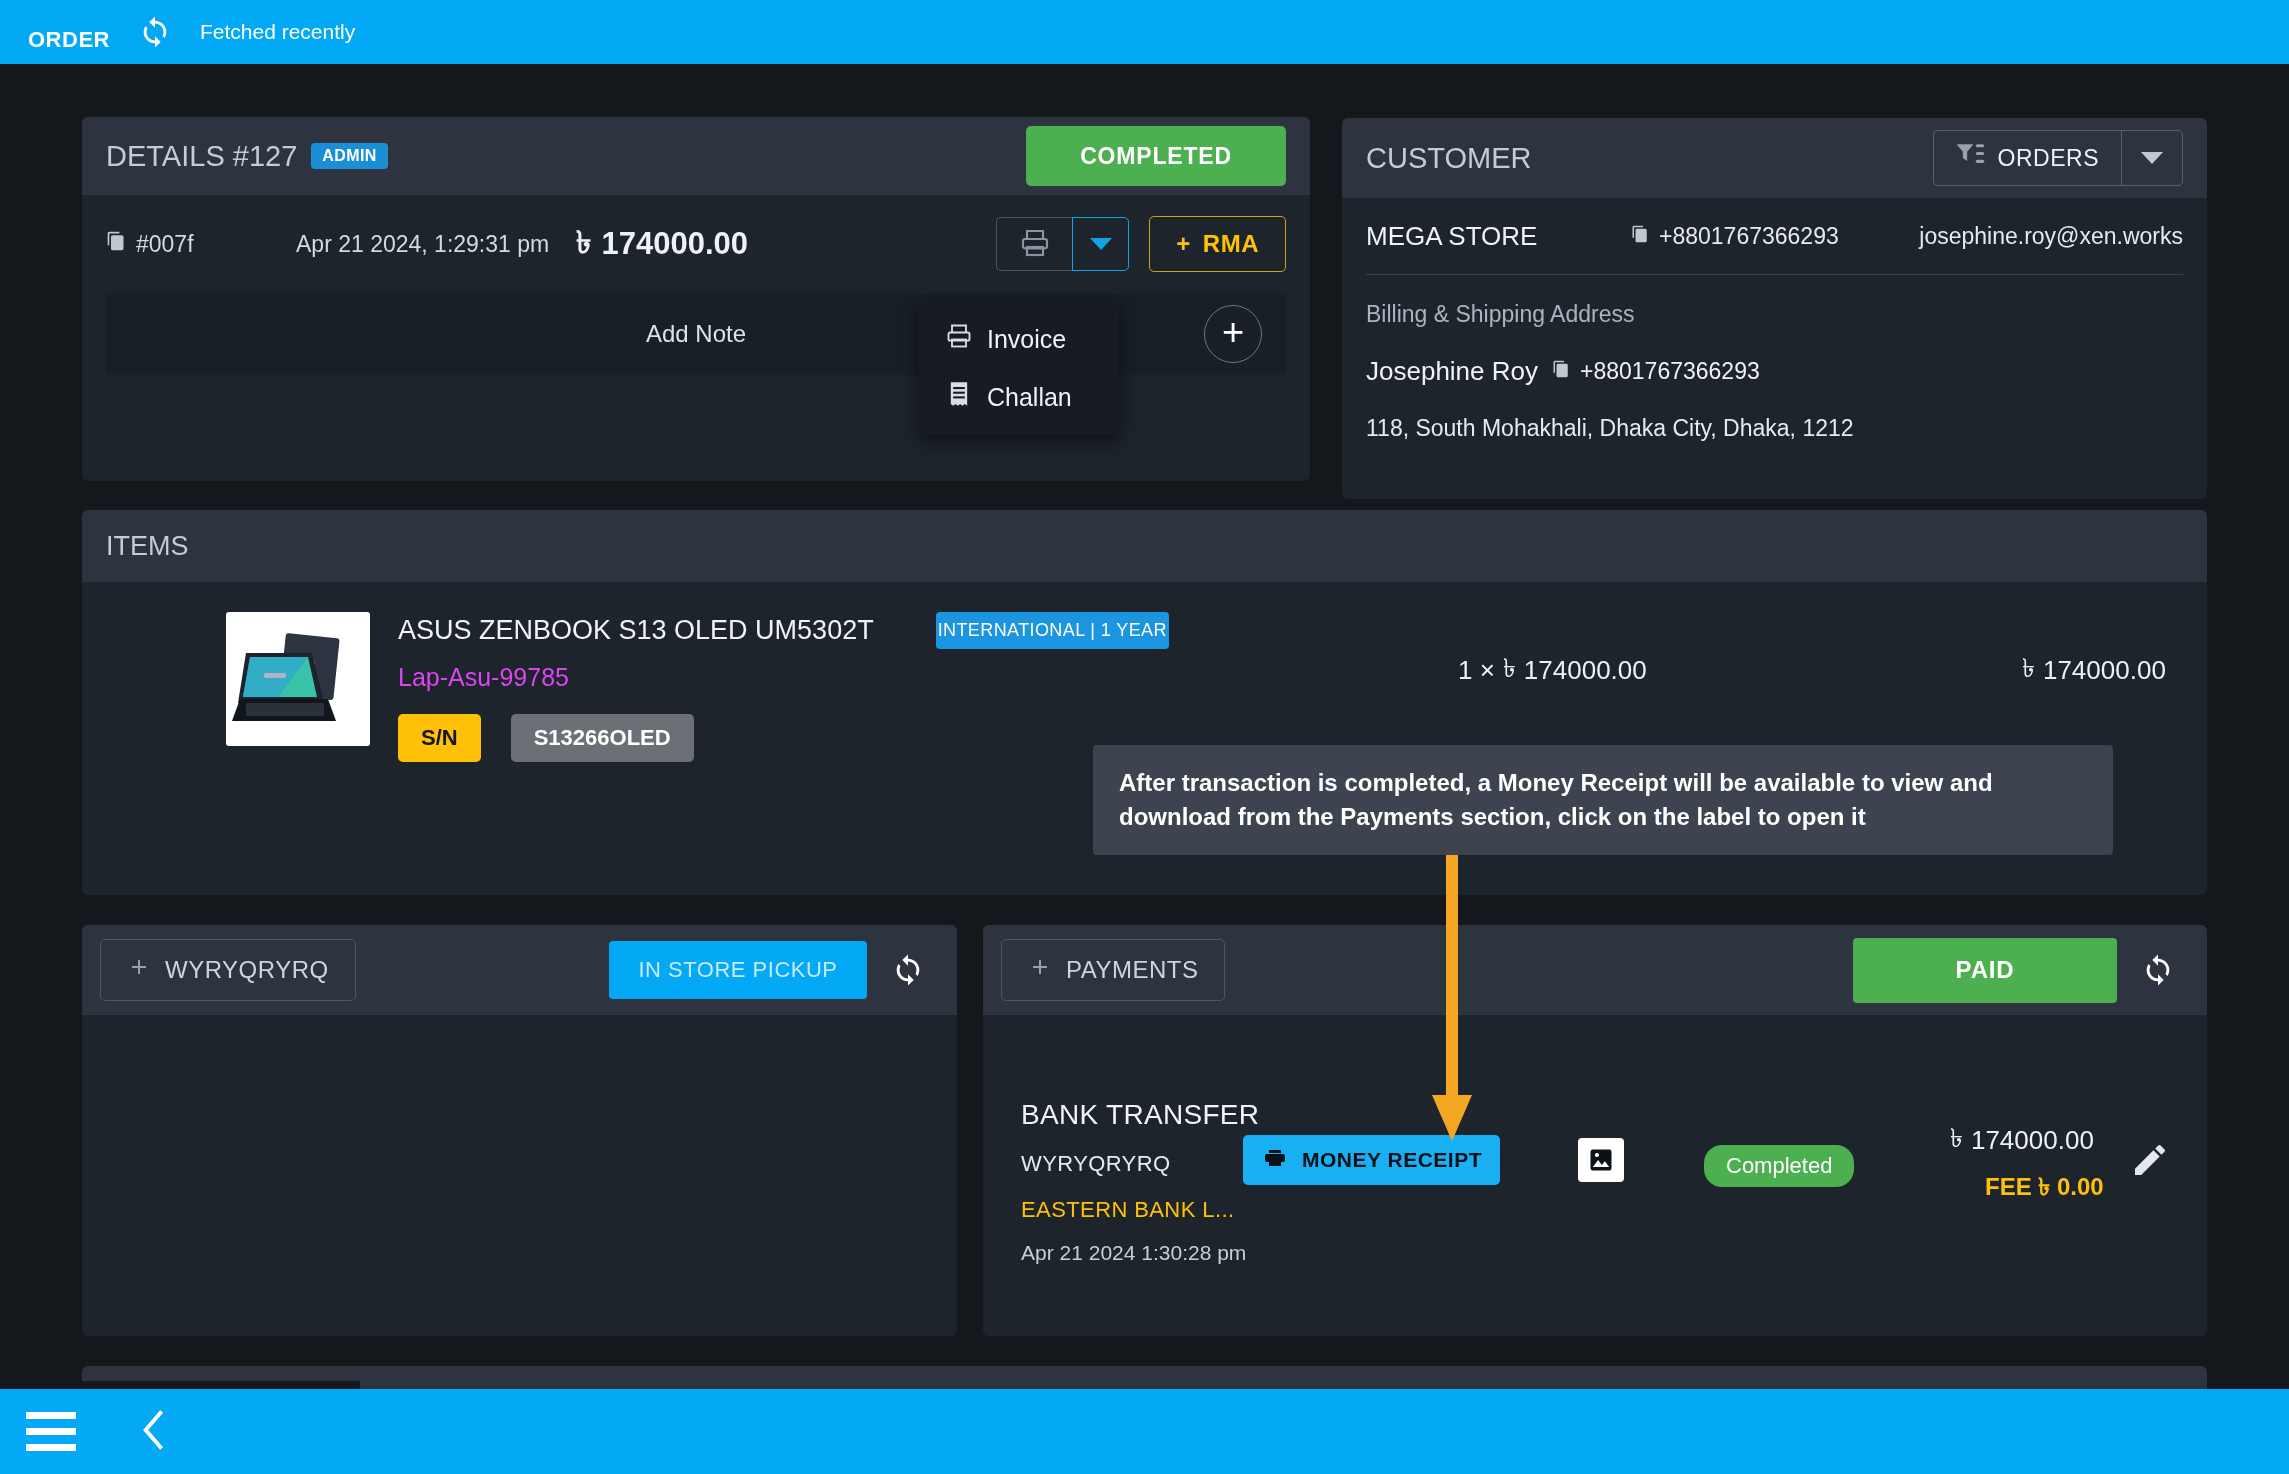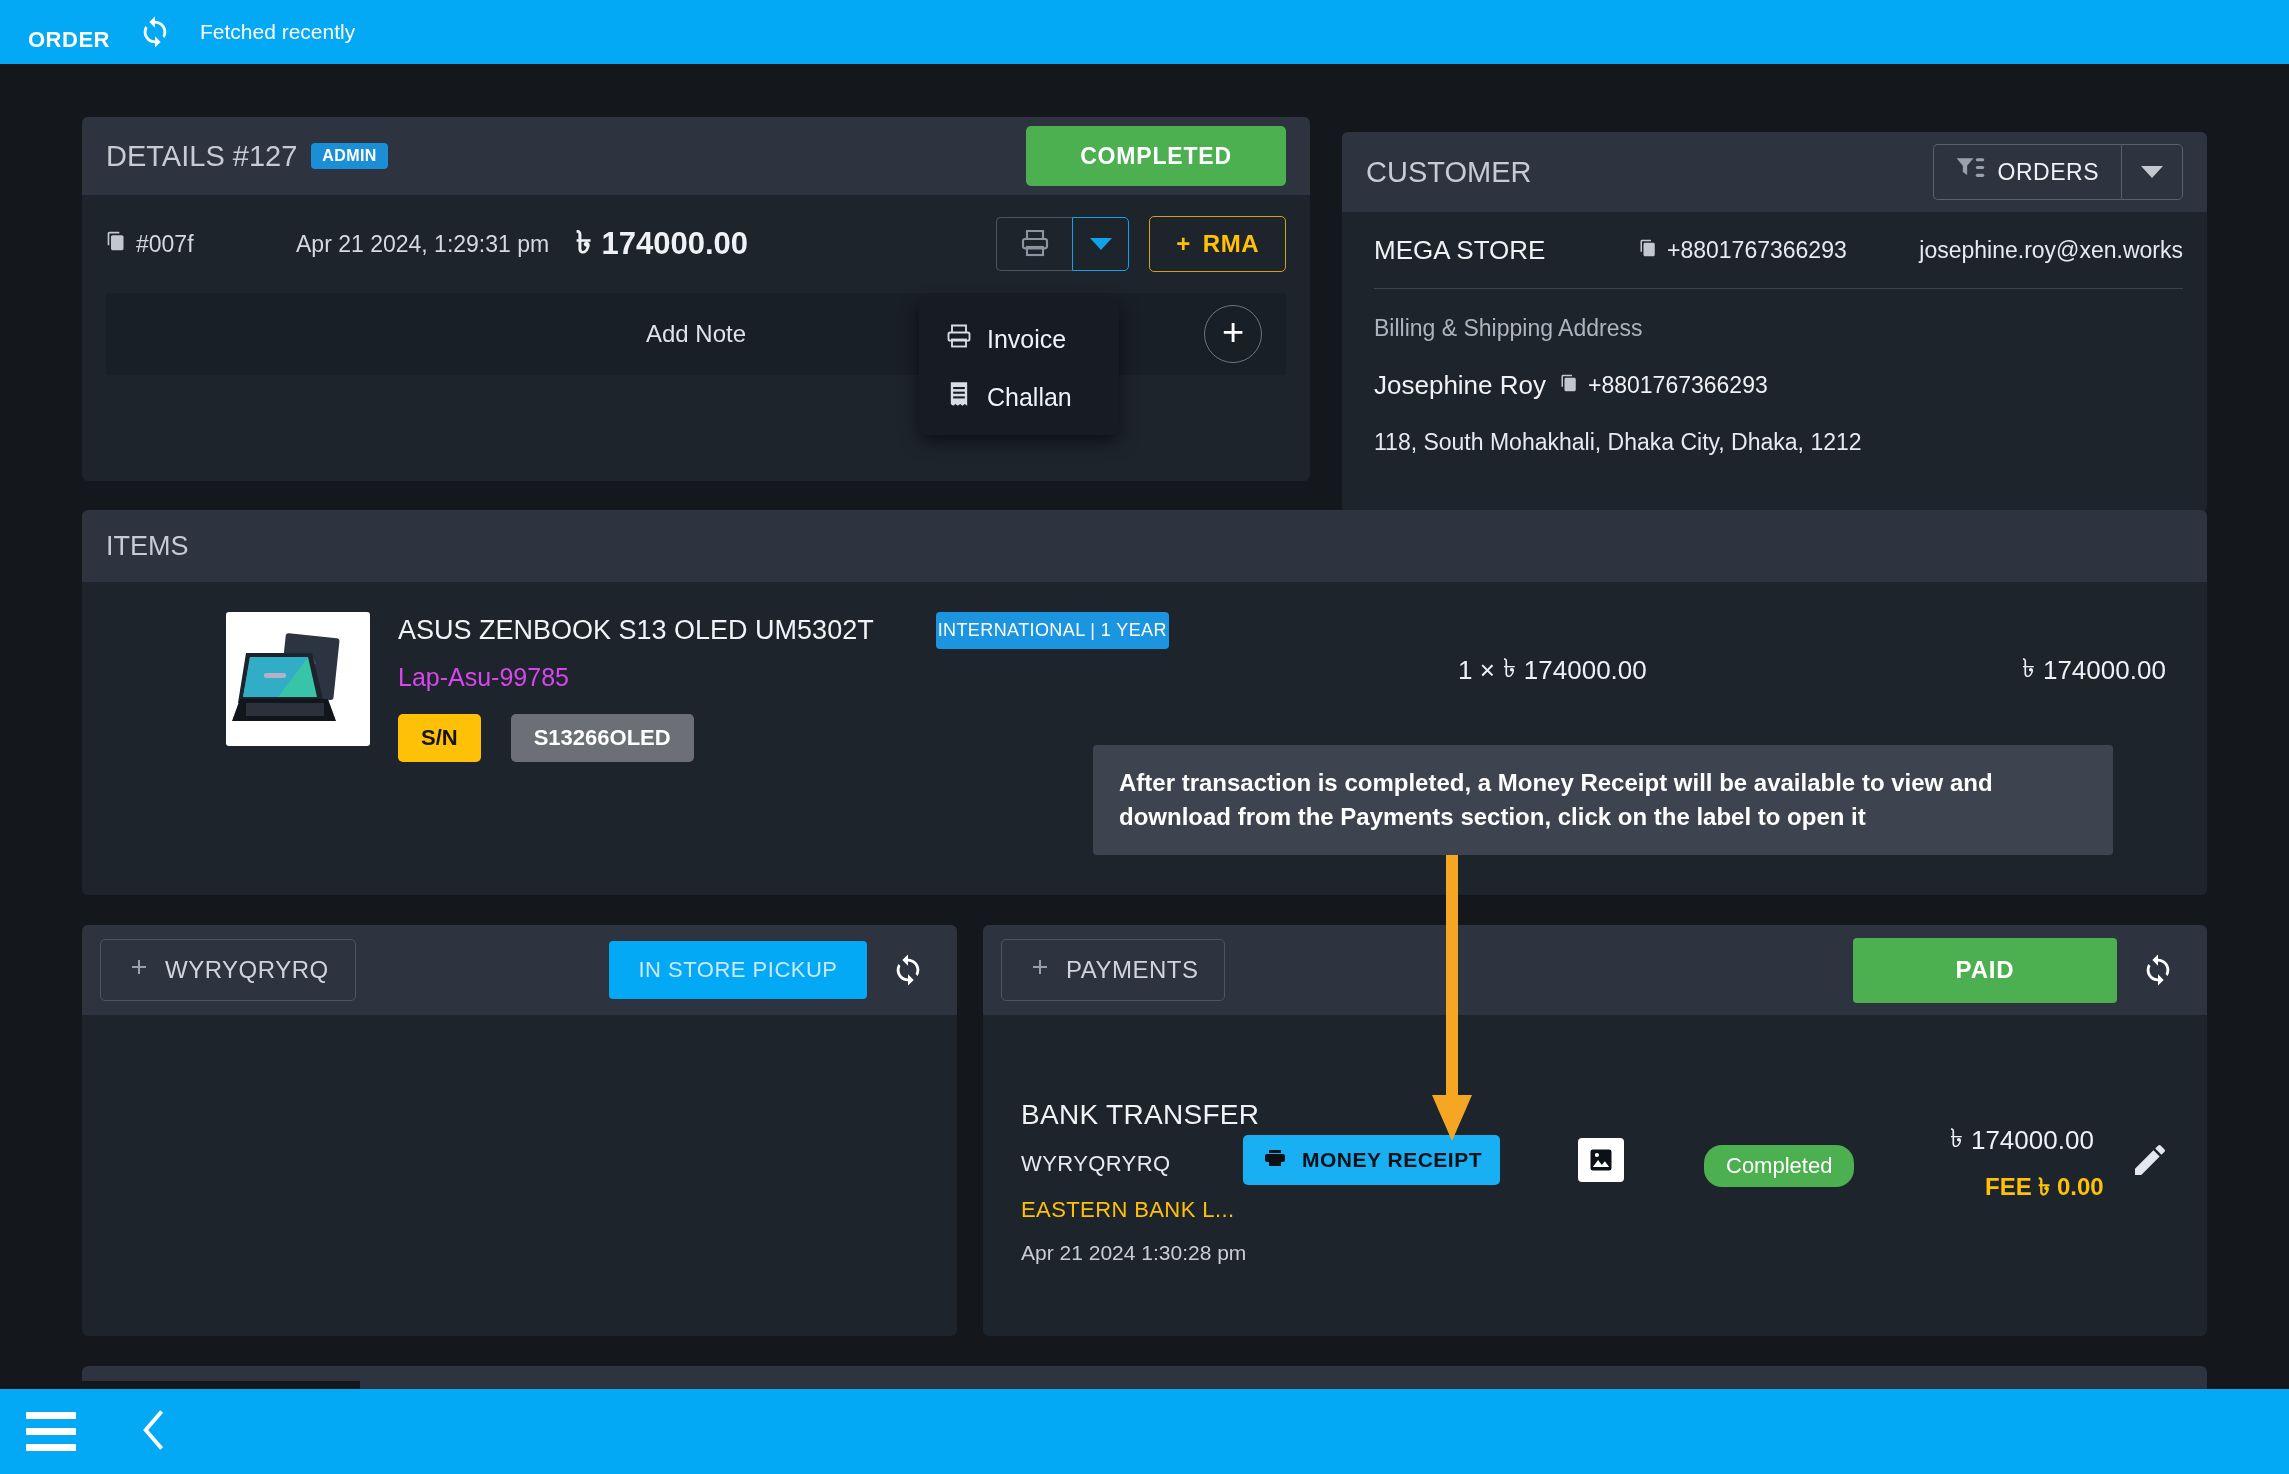--- a/index.html
+++ b/index.html
@@ -76,35 +76,35 @@
     position:absolute; left:919px; top:300px; width:200px; height:135px;
     background:#171c23; border-radius:0 0 6px 6px; box-shadow:0 6px 18px rgba(0,0,0,.55);
     z-index:40; padding-top:10px;
   }
   .print-menu-item {
     display:flex; align-items:center; gap:14px; height:58px; padding-left:26px;
     color:#f0f2f5; font-size:25px; cursor:pointer;
   }
 
   
-  .customer-card { position:absolute; left:1342px; top:132px; width:865px; height:381px; }
+  .customer-card { position:absolute; left:1342px; top:118px; width:865px; height:381px; }
   .customer-head { height:80px; padding:0 24px; justify-content:space-between; }
   .customer-title { color:#c6cbd4; font-size:29px; }
   .orders-group { display:flex; }
   .orders-btn {
     border:1px solid #5a616d; border-right:none; border-radius:5px 0 0 5px;
     background:transparent; height:56px; padding:0 22px; color:#eef1f5;
     font-size:23px; letter-spacing:.5px; display:flex; align-items:center; gap:12px; cursor:pointer;
   }
   .orders-caret {
     border:1px solid #5a616d; border-radius:0 5px 5px 0; background:transparent;
     width:62px; height:56px; display:flex; align-items:center; justify-content:center; cursor:pointer;
   }
   .caret-down-grey { width:0;height:0;border-left:11px solid transparent;border-right:11px solid transparent;border-top:12px solid #c3c8d0; }
-  .customer-body { padding:0 24px;margin-left:8px; }
+  .customer-body { padding:0 24px; }
   .cust-row1 { display:flex; align-items:center; height:76px; }
   .cust-name { color:#f0f2f5; font-size:26px; width:265px; }
   .cust-phone { color:#e7eaef; font-size:23px; display:flex; align-items:center; gap:10px; flex:1; }
   .cust-email { color:#e7eaef; font-size:23px; }
   .cust-divider { height:1px; background:#3a4250; }
   .cust-sub { color:#aeb4bf; font-size:23px; padding-top:26px; }
   .cust-person { color:#f0f2f5; font-size:26px; padding-top:28px; display:flex; align-items:center; gap:14px; }
   .cust-person-phone { font-size:23px; display:flex; align-items:center; gap:10px; }
   .cust-address { color:#e7eaef; font-size:23px; padding-top:28px; }
 

